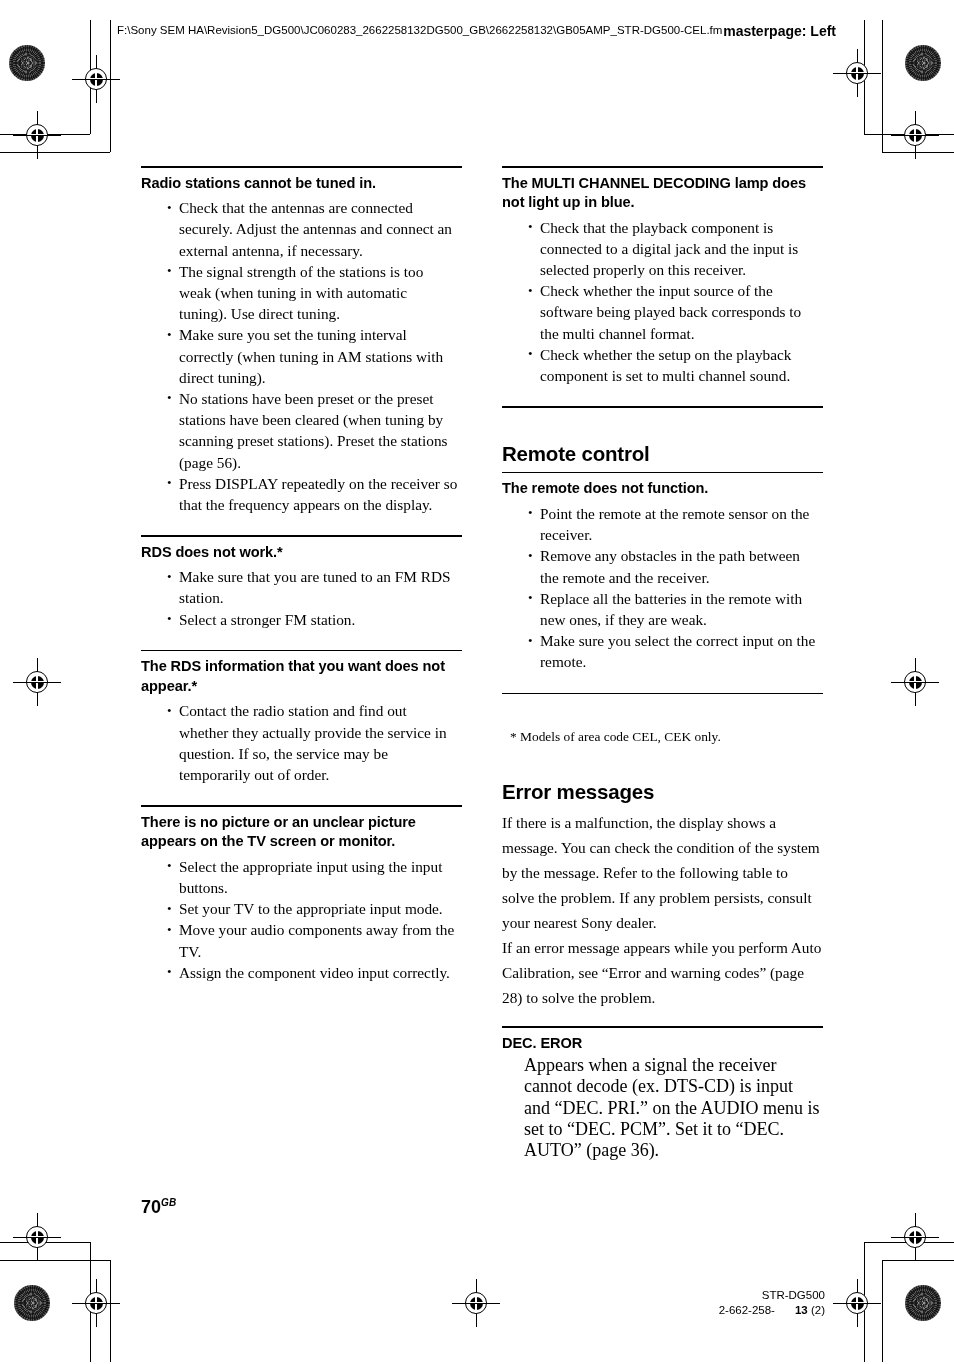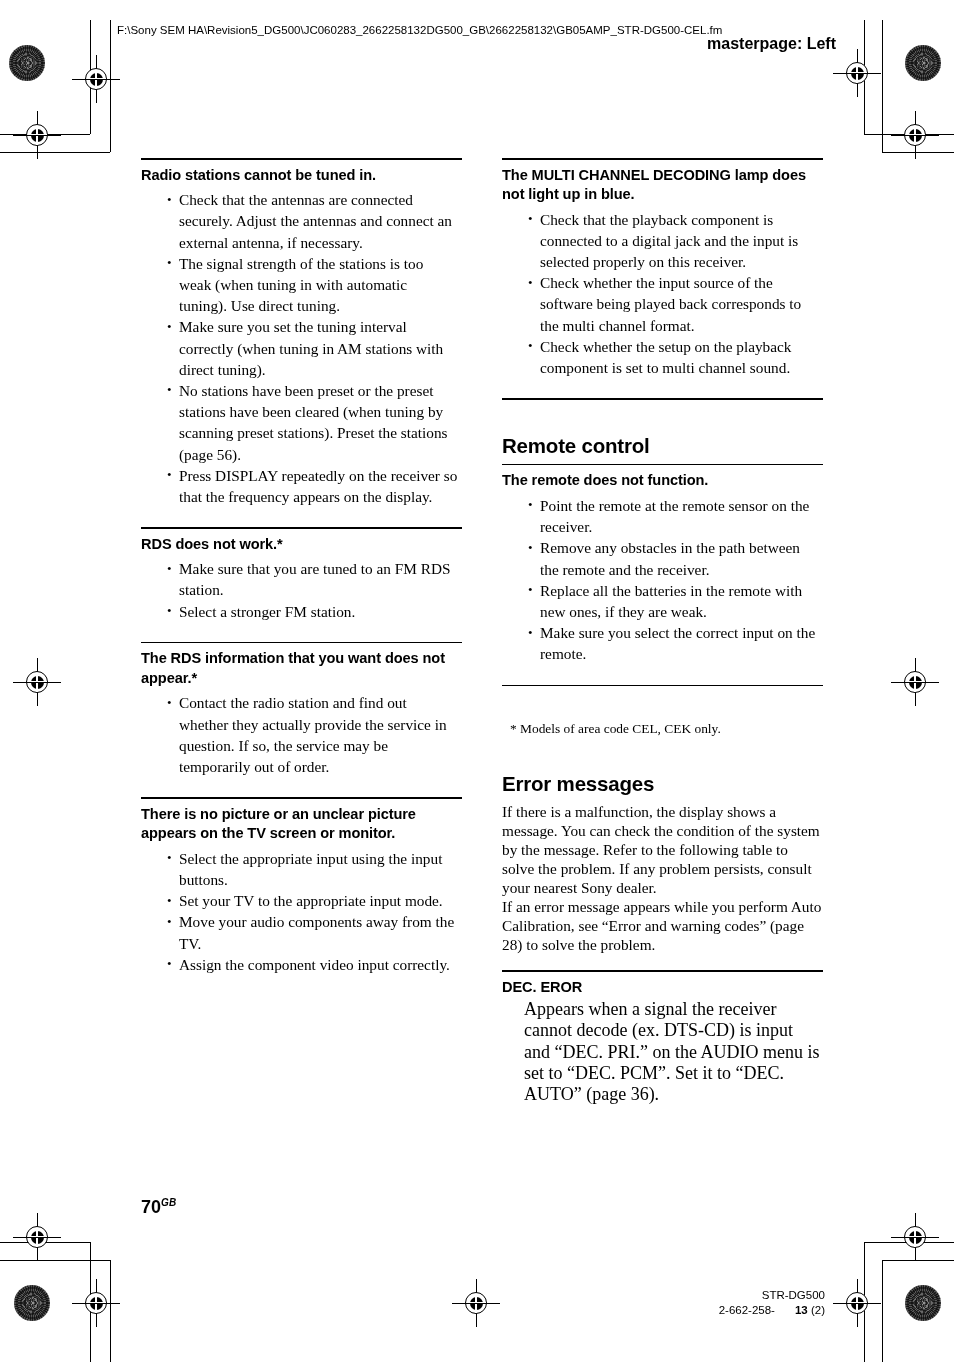--- a/index.html
+++ b/index.html
@@ -111,31 +111,31 @@
     font-family: "Liberation Sans", sans-serif;
     font-size: 11.5px;
     line-height: 16px;
     color: #000;
     word-break: break-all;
     font-weight: 400;
   }
   .masterpage {
     position: absolute;
     right: 118px;
-    top: 35px;
-    font-family: "Liberation Sans", sans-serif;
-    font-size: 16px;
+    top: 23px;
+    font-family: "Liberation Sans", sans-serif;
+    font-size: 14px;
     font-weight: bold;
     white-space: nowrap;
   }
 
   
   .col {
     position: absolute;
-    top: 158px;
+    top: 166px;
     width: 321px;
   }
   .col-left  { left: 141px; }
   .col-right { left: 502px; }
 
   .rule {
     height: 1.6px;
     background: #000;
     margin: 0;
   }
@@ -175,21 +175,21 @@
     content: "\2022";
     position: absolute;
     left: 0;
     top: -0.5px;
     font-size: 13px;
   }
 
   p.body {
     font-family: "Liberation Serif", serif;
     font-size: 15.3px;
-    line-height: 19px;
+    line-height: 25px;
     margin: 0;
   }
   p.indent {
     font-family: "Liberation Serif", serif;
     font-size: 18px;
     line-height: 21.2px;
     margin: 0;
     padding-left: 22px;
   }
   p.footnote {

